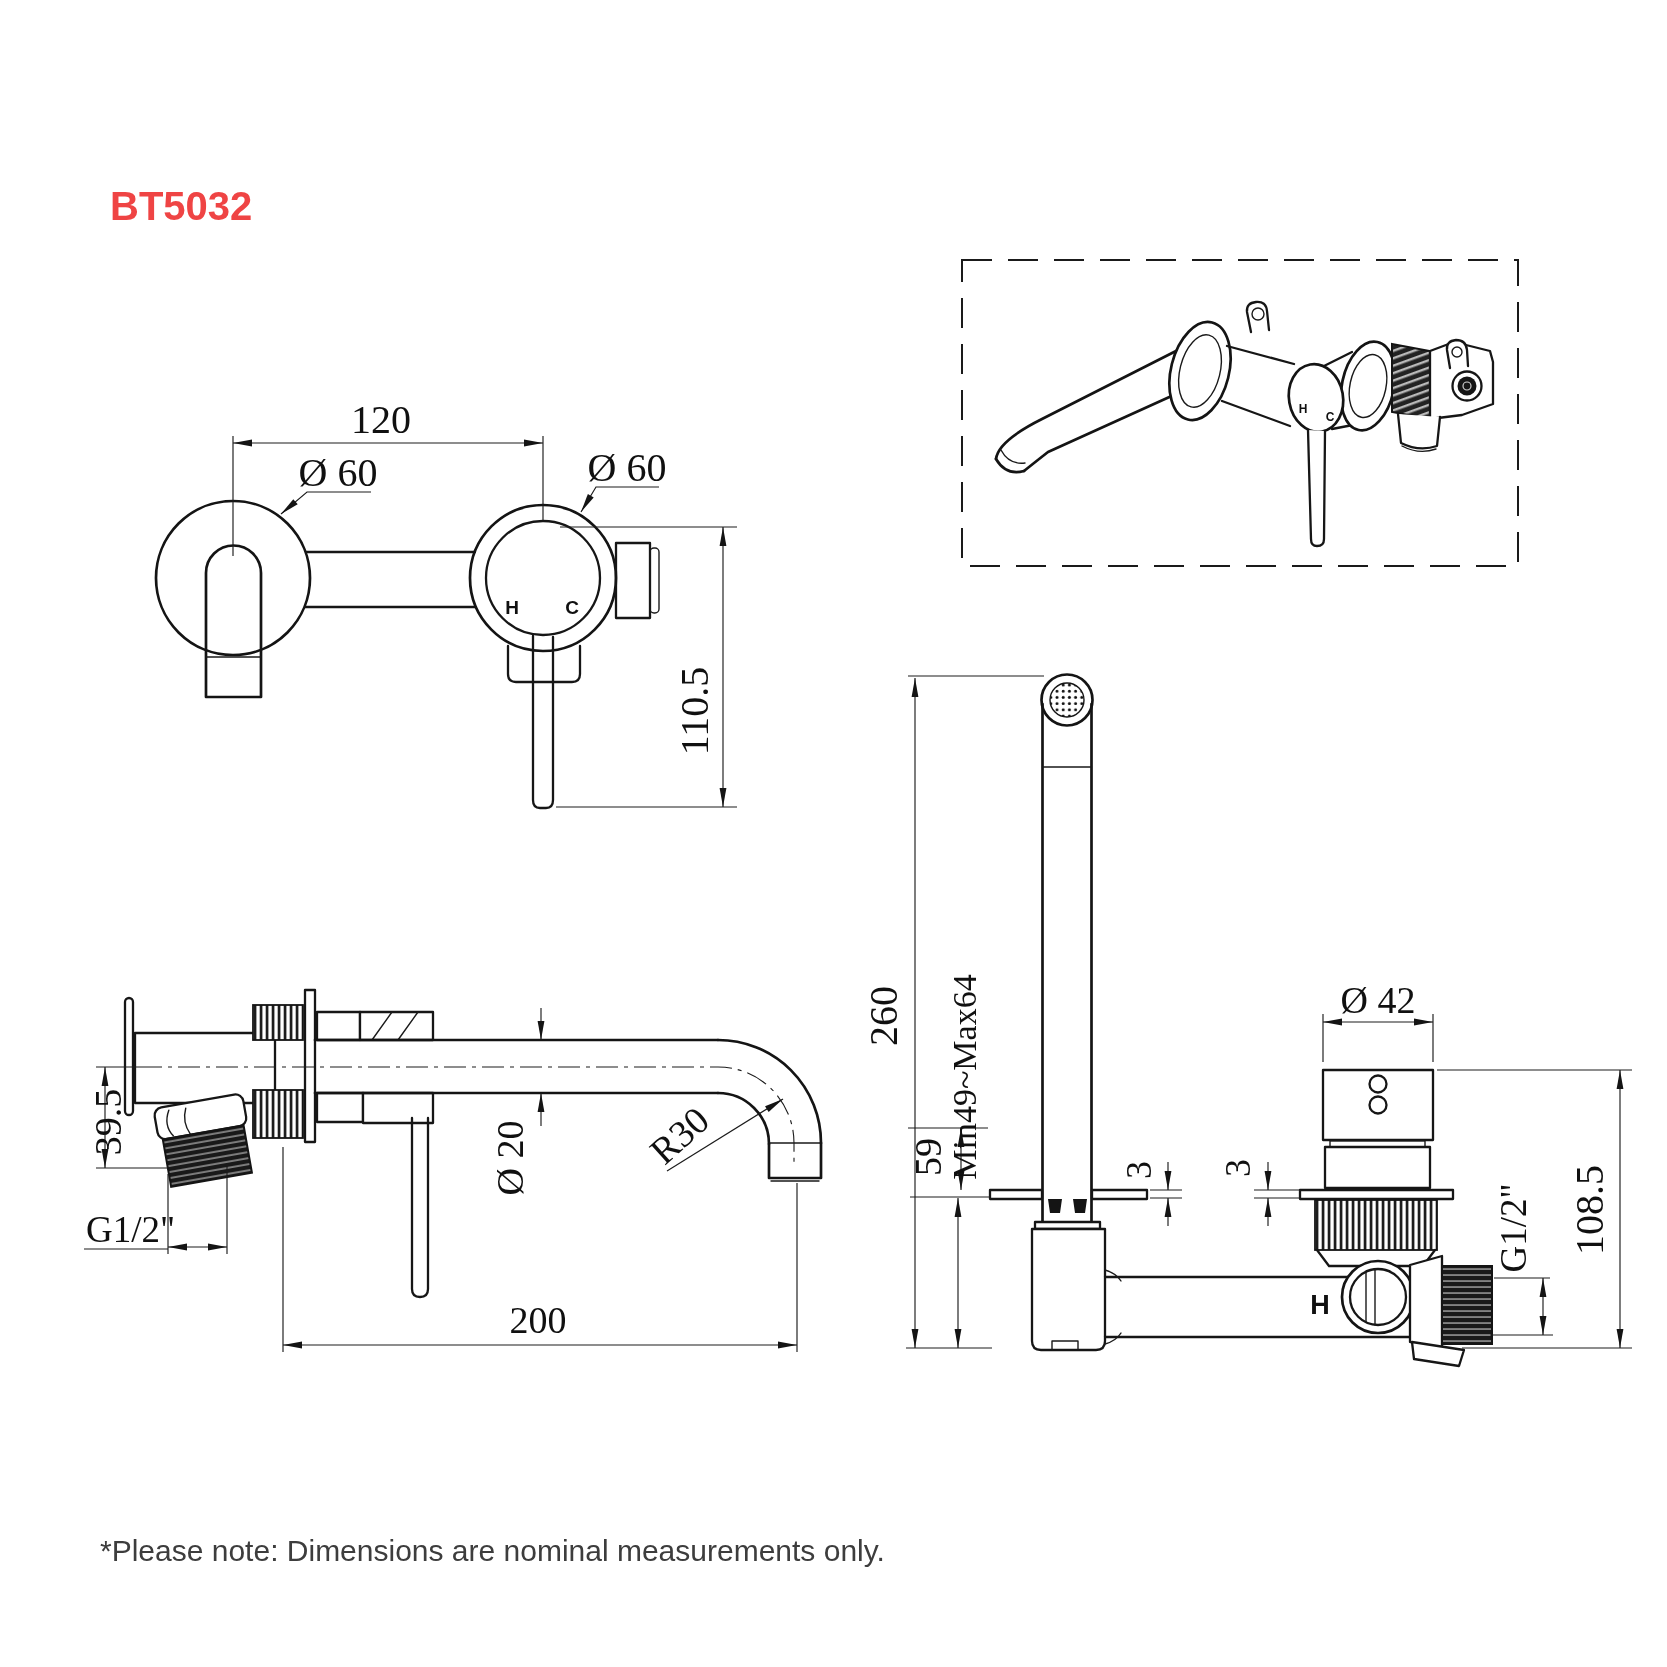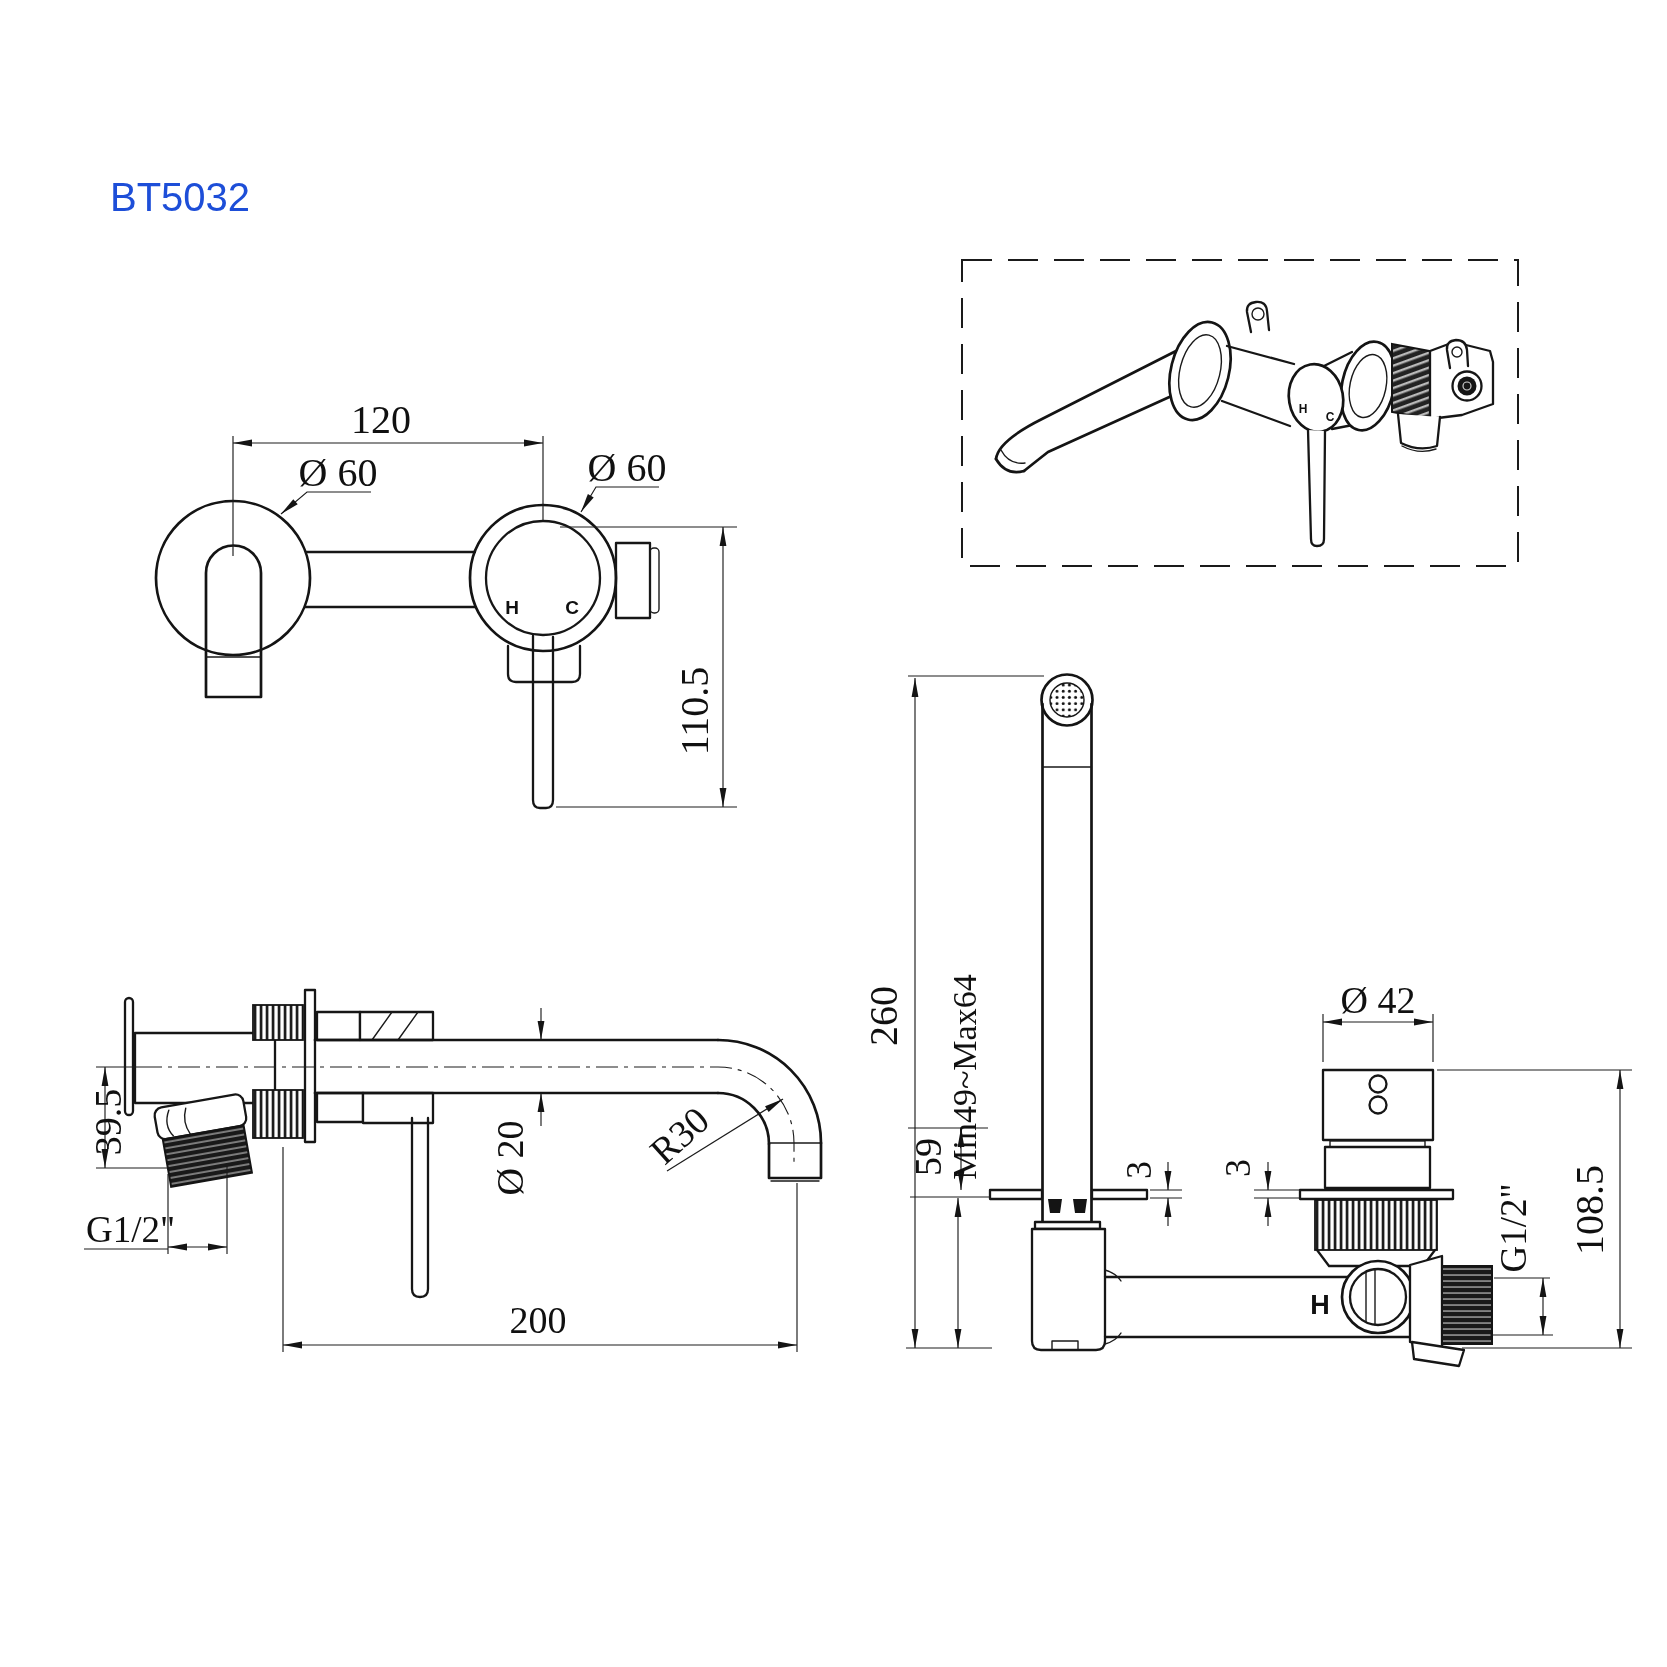--- a/index.html
+++ b/index.html
@@ -1,20 +1,20 @@
 <!DOCTYPE html>
 <html><head>
 <meta charset="utf-8">
 <style>
   html,body{margin:0;padding:0;background:#ffffff;}
   .sheet{position:relative;width:1667px;height:1667px;background:#fff;overflow:hidden;
          font-family:"Liberation Sans",sans-serif;color:#0e0e0e;}
   .title{position:absolute;left:108px;top:98px;font-size:62px;font-weight:700;
          letter-spacing:-1px;line-height:1;white-space:nowrap;color:#050505;}
-  .model{position:absolute;left:110px;top:177px;font-size:40px;font-weight:400;line-height:1;color:#1d4ed8;}
+  .model{position:absolute;left:110px;top:186px;font-size:40px;font-weight:700;line-height:1;color:#ef4444;}
   .footnote{position:absolute;left:100px;top:1534px;font-size:30px;color:#3d3d3d;letter-spacing:0px;}
   svg{position:absolute;left:0;top:0;}
   .o  {fill:none;stroke:#161616;stroke-width:2.3;stroke-linecap:round;stroke-linejoin:round;}
   .o2 {fill:none;stroke:#141414;stroke-width:2.7;stroke-linecap:round;stroke-linejoin:round;}
   .t  {fill:none;stroke:#1a1a1a;stroke-width:1.4;stroke-linecap:round;}
   .d  {fill:none;stroke:#1c1c1c;stroke-width:1.15;}
   .cl {fill:none;stroke:#1c1c1c;stroke-width:1.1;stroke-dasharray:22 6 4 6;}
   .wf {fill:#ffffff;}
   text{fill:#101010;}
   .dim40{font-family:"Liberation Serif",serif;font-size:40px;}
@@ -216,13 +216,14 @@
       <path class="d" d="M1494 1278 H1550 M1490 1335 H1553"></path>
       <path class="d" d="M1543 1278 V1335" marker-start="url(#arr)" marker-end="url(#arr)"></path>
       <text transform="translate(1526 1228) rotate(-90)" text-anchor="middle" class="dim37">G1/2"</text>
 
       <path class="d" d="M1437 1070 H1632 M1462 1348 H1632"></path>
       <path class="d" d="M1620 1070 V1348" marker-start="url(#arr)" marker-end="url(#arr)"></path>
       <text transform="translate(1603 1210) rotate(-90)" text-anchor="middle" class="dim40">108.5</text>
     </g>
   </svg>
 
+  <div class="footnote">*Please note: Dimensions are nominal measurements only.</div>
 </div>
 
 </body></html>

